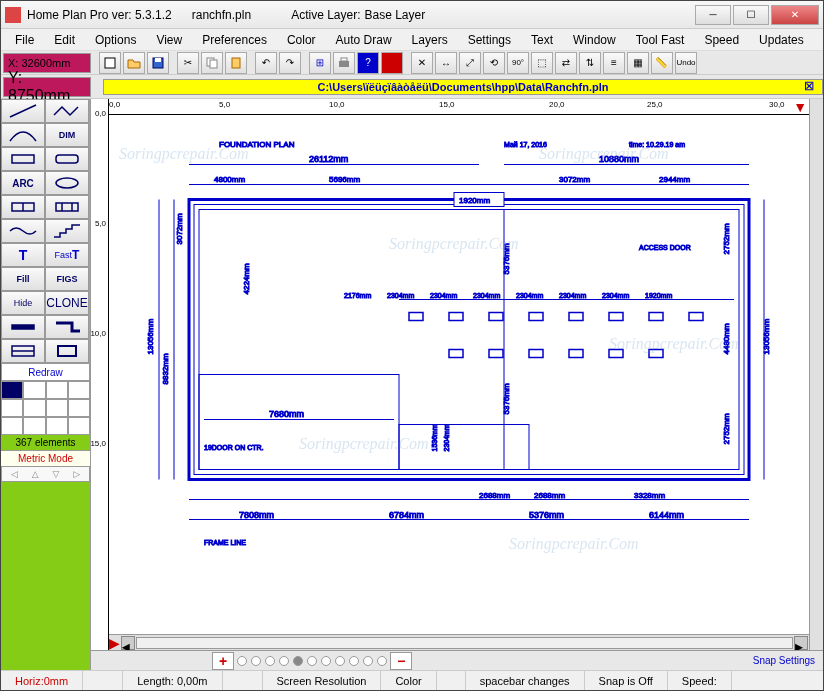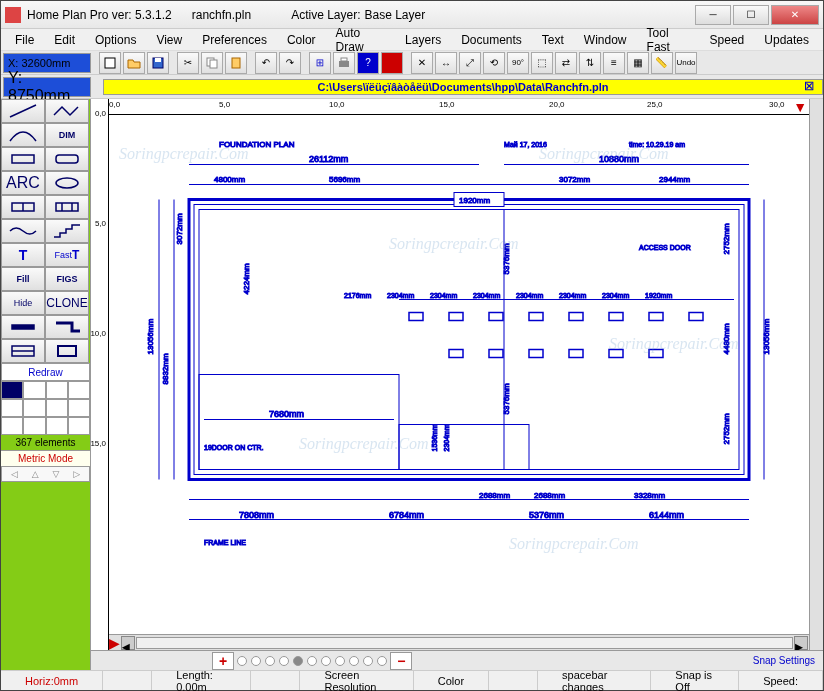--- a/index.html
+++ b/index.html
@@ -10,21 +10,21 @@
 .titlebar .title-text { flex: 0 0 auto; }
 .titlebar .title-file { margin-left: 20px; }
 .titlebar .title-layer { margin-left: 40px; }
 .titlebar .spacer { flex: 1; }
 .win-btns { display: flex; gap: 2px; }
 .win-btn { width: 36px; height: 20px; border: 1px solid #aaa; background: linear-gradient(#fafafa,#ddd); font-size: 10px; display: flex; align-items: center; justify-content: center; }
 .win-btn.close { background: linear-gradient(#e88,#c44); color: #fff; width: 48px; }
 .menubar { height: 22px; background: #f0f0f0; display: flex; align-items: center; padding: 0 4px; font-size: 12px; gap: 0; border-bottom: 1px solid #ddd; }
 .menubar span { padding: 2px 10px; cursor: default; }
 .coord-toolbar { height: 24px; background: #e8e8e8; display: flex; align-items: center; font-size: 11px; border-bottom: 1px solid #ccc; }
-.coord-box { width: 88px; height: 20px; background: #1d4ed8; border: 1px solid #999; margin-left: 2px; padding: 0 4px; display: flex; align-items: center; }
+.coord-box { width: 88px; height: 20px; background: #be185d; border: 1px solid #999; margin-left: 2px; padding: 0 4px; display: flex; align-items: center; }
 .tbtn { width: 22px; height: 22px; border: 1px solid #aaa; background: linear-gradient(#fafafa,#e0e0e0); margin-left: 2px; display: flex; align-items: center; justify-content: center; font-size: 10px; }
 .tbtn svg { width: 14px; height: 14px; }
 .tbtn.sep { border: none; background: none; width: 4px; }
 .coord-y-row { height: 24px; background: #e8e8e8; display: flex; align-items: center; border-bottom: 1px solid #ccc; }
 .main-area { flex: 1; display: flex; overflow: hidden; }
 .left-tools { width: 90px; background: #84cc16; border-right: 1px solid #999; display: flex; flex-direction: column; font-size: 9px; }
 .tool-pair { display: flex; }
 .tool-cell { width: 44px; height: 24px; border: 1px solid #999; background: linear-gradient(#fafafa,#e0e0e0); display: flex; align-items: center; justify-content: center; font-size: 9px; overflow: hidden; }
 .tool-cell svg { width: 30px; height: 16px; stroke: #006; fill: none; stroke-width: 1.5; }
 .redraw-btn { height: 18px; border: 1px solid #999; background: #fff; color: #00c; font-size: 10px; display: flex; align-items: center; justify-content: center; }
@@ -44,21 +44,21 @@
 .drawing { flex: 1; background: #fff; position: relative; overflow: hidden; }
 .drawing svg { width: 100%; height: 100%; }
 .hscroll { height: 16px; background: #e0e0e0; border-top: 1px solid #999; display: flex; align-items: center; }
 .vscroll-marker { width: 14px; background: #e0e0e0; border-left: 1px solid #999; }
 .scroll-arrow { width: 14px; height: 14px; background: #ccc; border: 1px solid #888; margin: 0 1px; }
 .zoom-row { height: 20px; background: #e8e8e8; border-top: 1px solid #999; display: flex; align-items: center; font-size: 10px; }
 .zoom-btn { padding: 1px 6px; border: 1px solid #999; background: #fff; margin: 0 1px; font-size: 14px; line-height: 14px; }
 .zoom-dot { width: 10px; height: 10px; border-radius: 50%; border: 1px solid #999; background: #fff; margin: 0 2px; }
 .snap-settings { margin-left: auto; margin-right: 8px; color: #00c; }
 .statusbar { height: 20px; background: #f0f0f0; border-top: 1px solid #ccc; display: flex; align-items: center; font-size: 11px; }
-.status-cell { padding: 0 24px; border-right: 1px solid #ccc; height: 100%; display: flex; align-items: center; }
+.status-cell { padding: 0 14px; border-right: 1px solid #ccc; height: 100%; display: flex; align-items: center; }
 .horiz-lbl { color: #c00; }
 .watermark { position: absolute; color: rgba(100,150,200,0.25); font-size: 16px; font-style: italic; font-family: cursive; pointer-events: none; }
 .red-arrow { color: #c00; font-size: 14px; }
 </style>
 </head>
 <body>
 
 <div class="window">
   <div class="titlebar">
     <div class="icon"></div>
@@ -76,21 +76,21 @@
 
   <div class="menubar">
     <span>File</span>
     <span>Edit</span>
     <span>Options</span>
     <span>View</span>
     <span>Preferences</span>
     <span>Color</span>
     <span>Auto Draw</span>
     <span>Layers</span>
-    <span>Documents</span>
+    <span>Settings</span>
     <span>Text</span>
     <span>Window</span>
     <span>Tool Fast</span>
     <span>Speed</span>
     <span>Updates</span>
   </div>
 
   <div class="coord-toolbar">
     <div class="coord-box">X: 32600mm</div>
     <div class="tbtn sep"></div>
@@ -187,21 +187,21 @@
               <rect x="4" y="4" width="22" height="8"></rect>
             </svg>
           </div>
         <div class="tool-cell">
             <svg>
               <rect x="4" y="4" width="22" height="8" rx="3"></rect>
             </svg>
           </div>
       </div>
       <div class="tool-pair">
-        <div class="tool-cell" style="color:#006;font-weight:normal;font-size:16px">ARC</div>
+        <div class="tool-cell" style="color:#006;font-weight:bold;font-size:10px">ARC</div>
         <div class="tool-cell">
             <svg>
               <ellipse cx="15" cy="8" rx="11" ry="5"></ellipse>
             </svg>
           </div>
       </div>
       <div class="tool-pair">
         <div class="tool-cell">
             <svg>
               <rect x="4" y="4" width="22" height="8"></rect>

